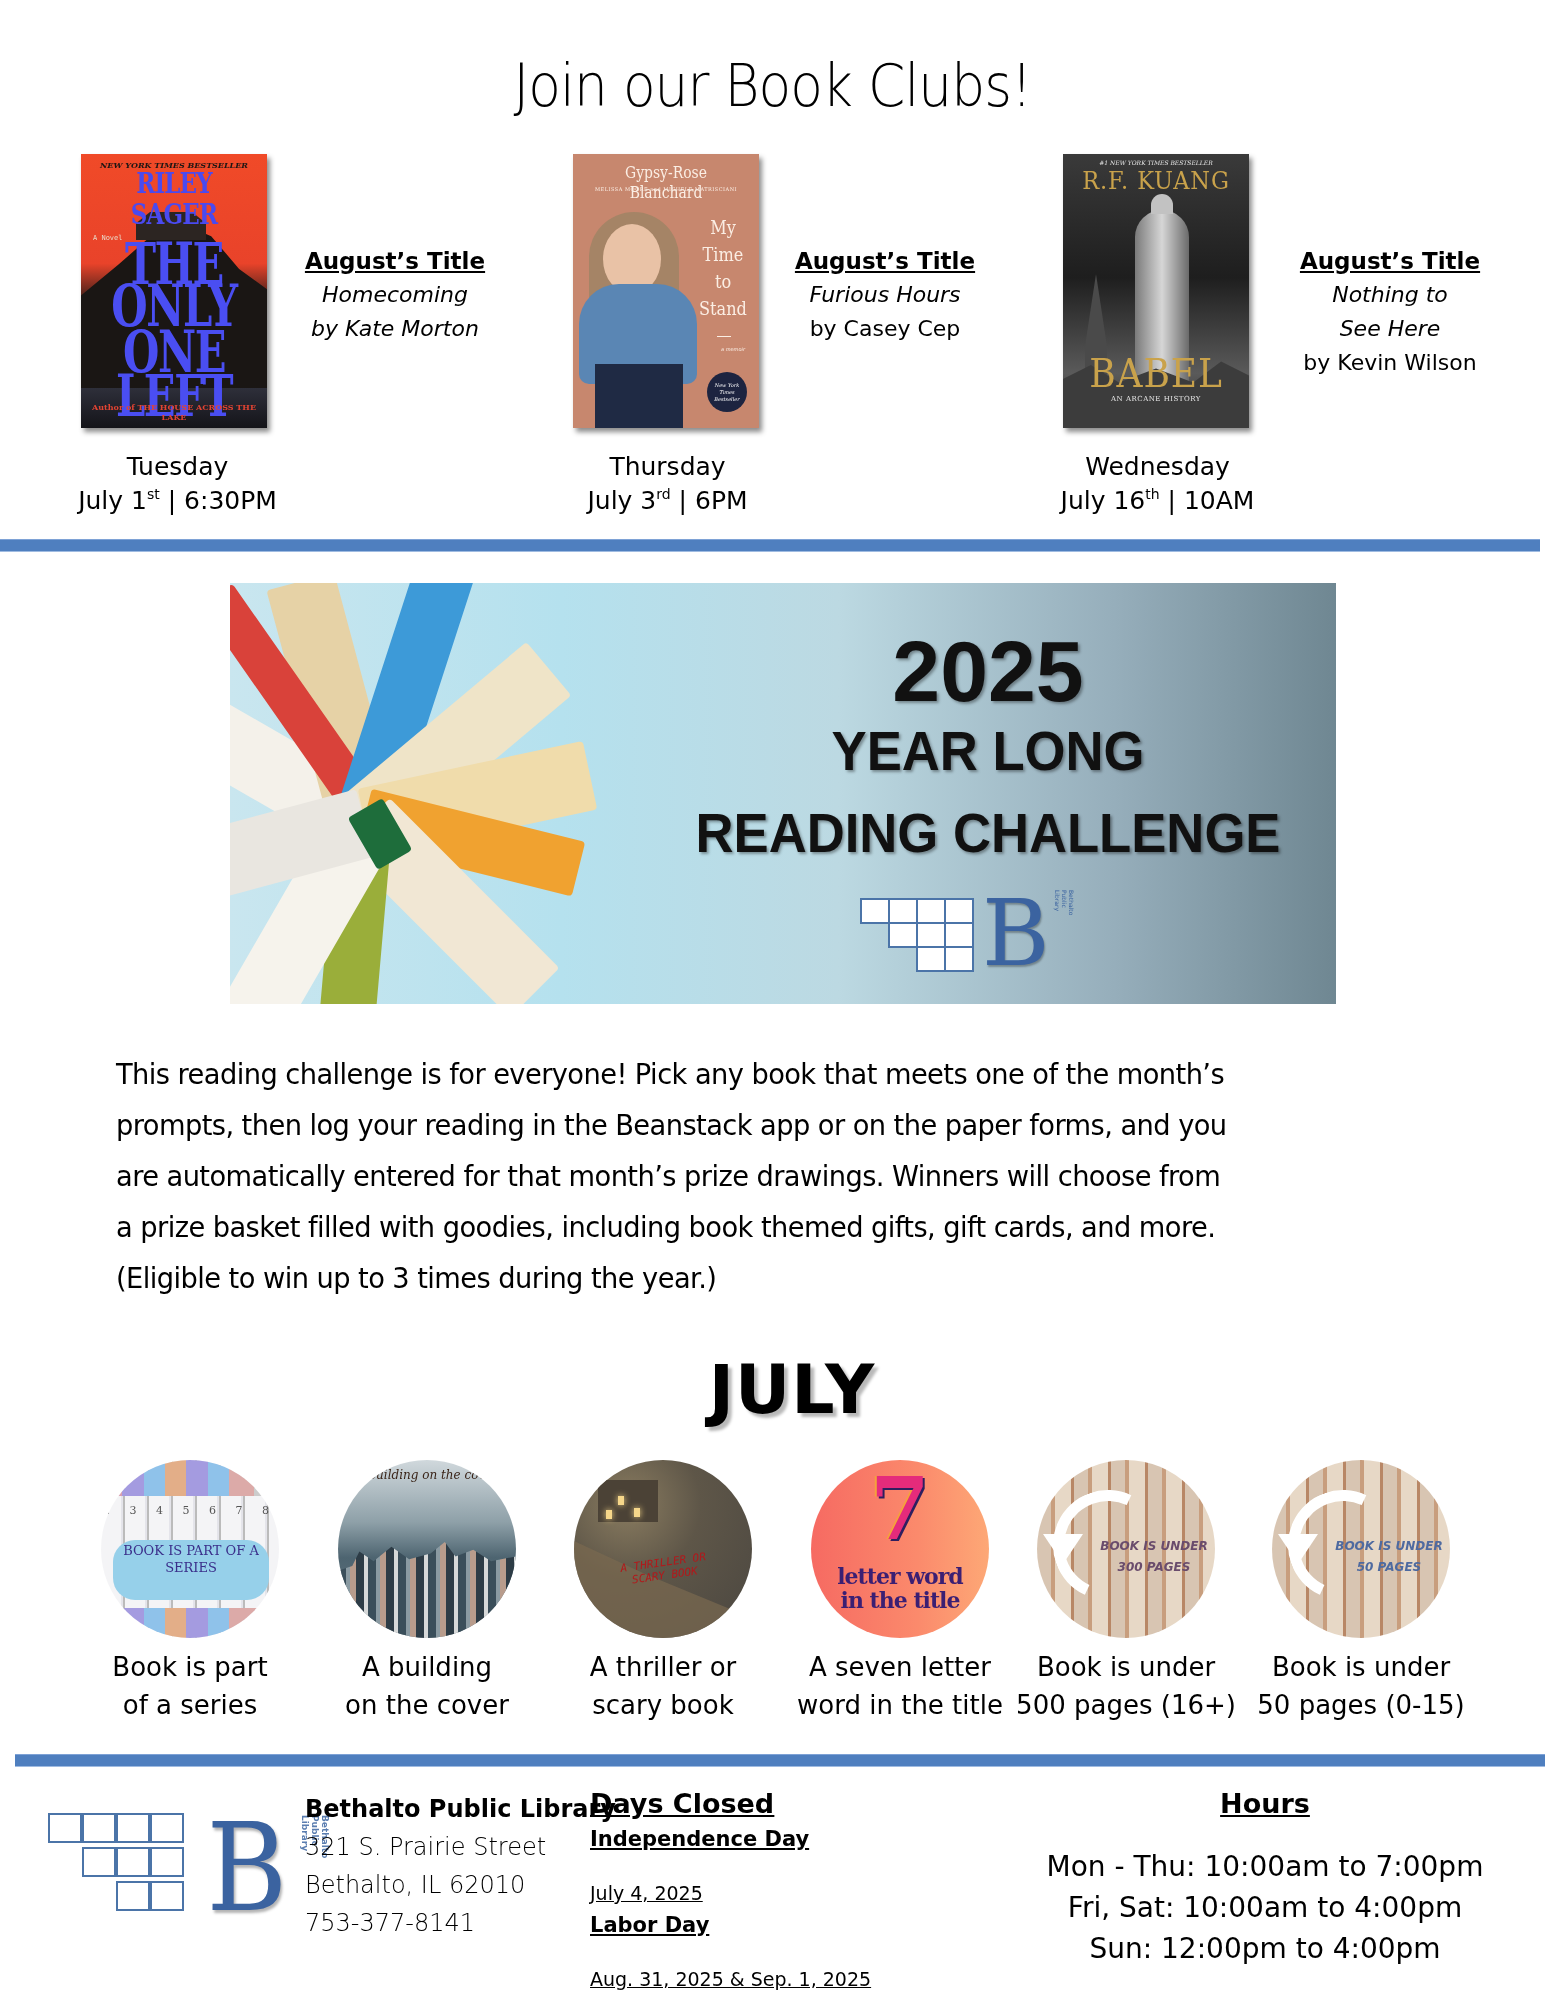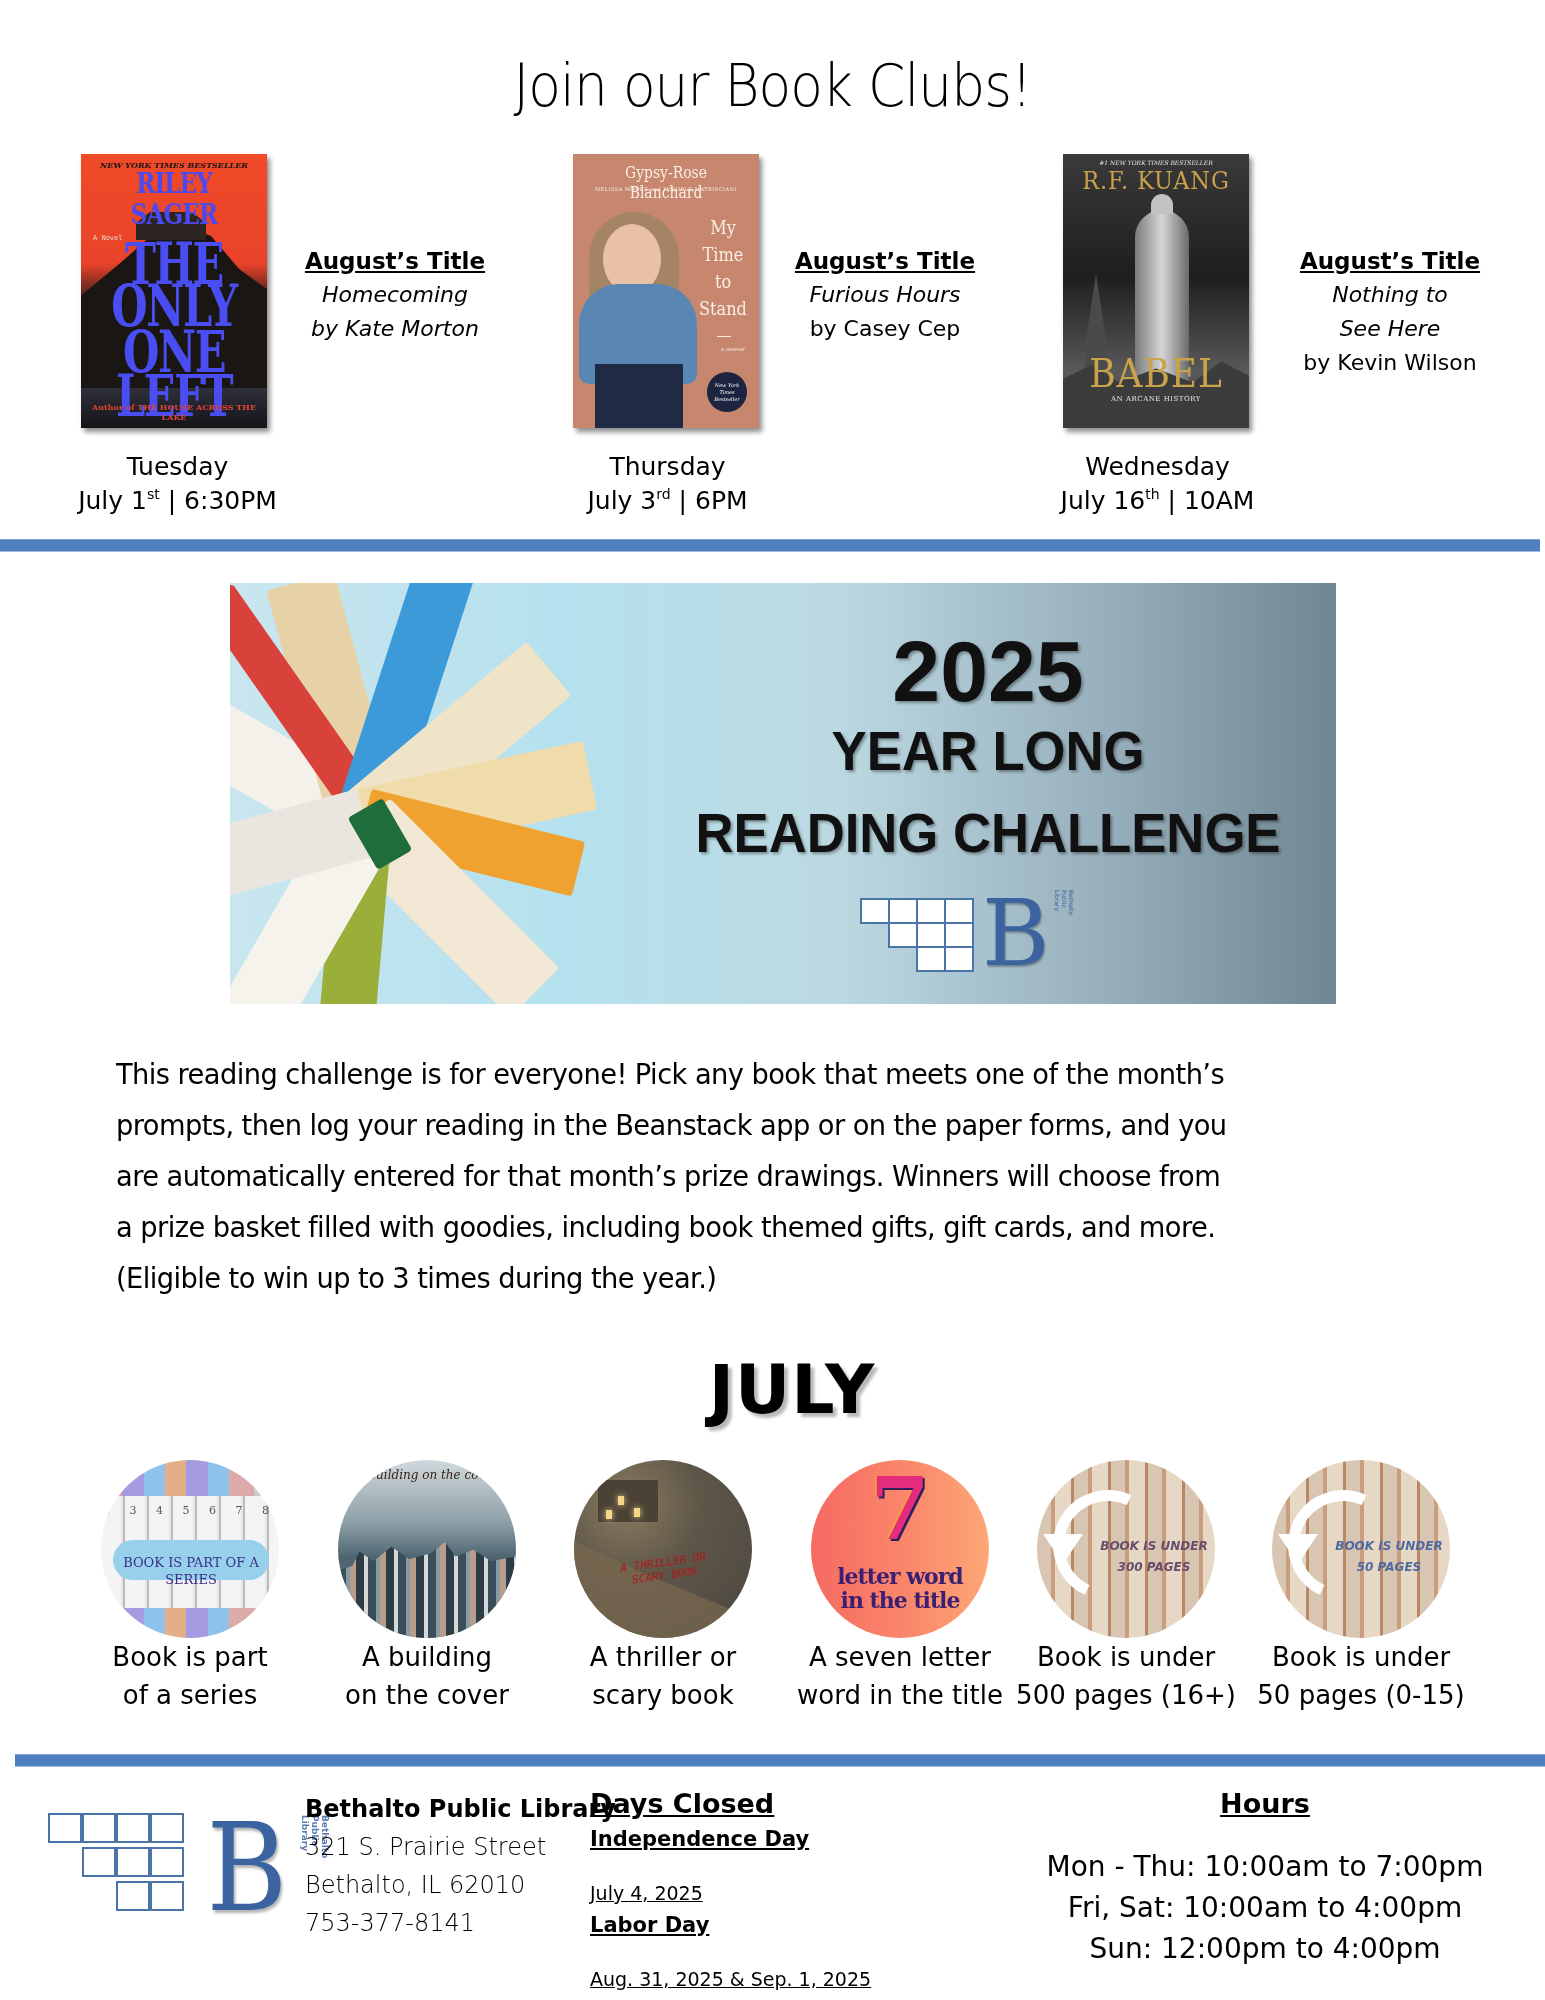--- a/index.html
+++ b/index.html
@@ -73,27 +73,27 @@
 
   
   .intro { position: absolute; left: 116px; top: 1049px; width: 1330px; font-family: "DejaVu Sans", sans-serif; font-size: 29px; line-height: 51px; letter-spacing: -0.6px; transform-origin: 0 0; transform: scaleX(0.94); }
 
   
   .month { position: absolute; left: 0; width: 1545px; top: 1350px; text-align: center; font-family: "DejaVu Sans", sans-serif; font-weight: bold; font-size: 68px; text-shadow: 4px 4px 3px rgba(0,0,0,0.28); letter-spacing: 1px; padding-left: 39px; }
 
   
   .prompt { position: absolute; width: 236px; text-align: center; }
   .prompt .circle { width: 178px; height: 178px; border-radius: 50%; margin: 0 auto; position: relative; overflow: hidden; }
-  .prompt .caption { font-size: 26px; line-height: 38px; font-family: "DejaVu Sans", sans-serif; }
+  .prompt .caption { margin-top: 10px; font-size: 26px; line-height: 38px; font-family: "DejaVu Sans", sans-serif; }
 
   .c1 { background: repeating-linear-gradient(90deg, #f4f4f6 0 20px, #e4e4ea 20px 22px, #bbb 22px 24px); }
   .c1 .tops { position: absolute; top: 0; left: 0; width: 100%; height: 36px; background: linear-gradient(90deg, #d8a0b0 0 12%, #a49be0 12% 24%, #8fc2ea 24% 36%, #e3ae88 36% 48%, #a49be0 48% 60%, #8fc2ea 60% 72%, #dcaaa8 72% 86%, #ccc 86%); }
   .c1 .bots { position: absolute; bottom: 0; left: 0; width: 100%; height: 30px; background: linear-gradient(90deg, #a49be0 0 24%, #8fc2ea 24% 36%, #e3ae88 36% 48%, #a49be0 48% 60%, #8fc2ea 60% 72%, #dcaaa8 72%); }
   .c1 .nums { position: absolute; top: 44px; left: 0; width: 100%; font-family: "DejaVu Serif", serif; font-size: 11px; color: #555; letter-spacing: 8px; }
-  .c1 .pill { position: absolute; left: 12px; top: 80px; width: 156px; height: 40px; border-radius: 22px; background: #96d0ea; color: #3a2e8a; font-family: "DejaVu Serif", serif; font-size: 13px; line-height: 17px; padding-top: 14px; }
+  .c1 .pill { position: absolute; left: 12px; top: 80px; width: 156px; height: 60px; border-radius: 22px; background: #96d0ea; color: #3a2e8a; font-family: "DejaVu Serif", serif; font-size: 13px; line-height: 17px; padding-top: 2px; }
 
   .c2 { background: linear-gradient(#d0d8dc 0%, #8ea0a8 35%, #4d6470 55%, #6e7c84 100%); }
   .c2 .city { position: absolute; left: 0; bottom: 0; width: 100%; height: 96px;
     background: repeating-linear-gradient(90deg, #3a4e5a 0 8px, #8a9aa2 8px 12px, #b89c8c 12px 18px, #2d3c46 18px 26px, #d6d8d8 26px 30px); 
     clip-path: polygon(0 30%, 8% 25%, 12% 10%, 20% 20%, 30% 5%, 40% 18%, 52% 12%, 60% 0, 66% 15%, 76% 8%, 86% 20%, 100% 15%, 100% 100%, 0 100%); }
   .c2 .arc { position: absolute; left: 0; top: 8px; width: 100%; font-family: "DejaVu Serif", serif; font-style: italic; font-size: 12px; color: #3a2418; }
 
   .c3 { background: radial-gradient(circle at 30% 25%, #8a7c60 0%, #5e5648 40%, #4a4640 100%); }
   .c3 .house { position: absolute; left: 24px; top: 20px; width: 60px; height: 42px; background: #4b4236; }
   .c3 .light { position: absolute; width: 6px; height: 9px; background: #f6d78a; box-shadow: 0 0 6px #f6d78a; }

